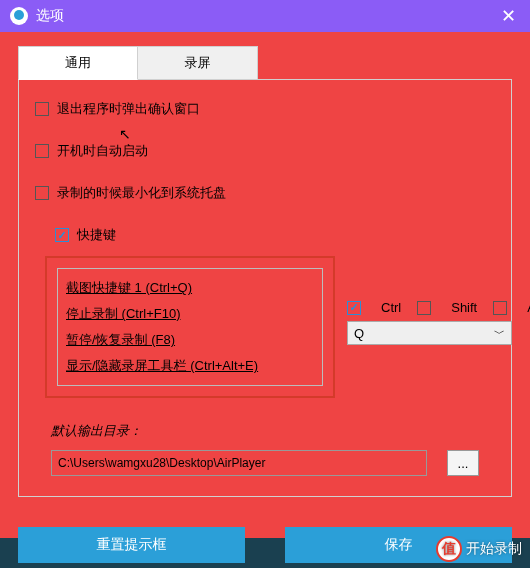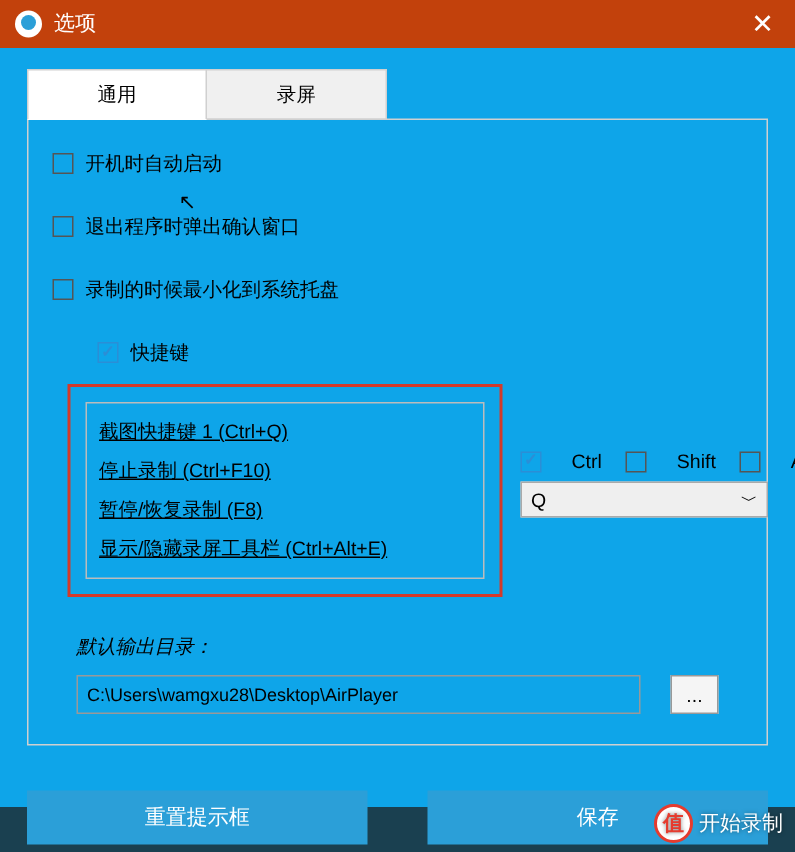--- a/index.html
+++ b/index.html
@@ -1,29 +1,29 @@
 <!DOCTYPE html>
 <html><head>
 <meta charset="utf-8">
 <style>
 * { box-sizing: border-box; margin: 0; padding: 0; }
 body { font-family: "Microsoft YaHei", sans-serif; font-size: 13px; background: #1a4050; width: 530px; height: 568px; overflow: hidden; }
-.titlebar { background: #c2410c; height: 32px; display: flex; align-items: center; padding: 0 10px; color: #fff; }
+.titlebar { background: #8b5cf6; height: 32px; display: flex; align-items: center; padding: 0 10px; color: #fff; }
 .app-icon { width: 18px; height: 18px; border-radius: 50%; background: #fff; margin-right: 8px; position: relative; }
 .app-icon::after { content: ""; position: absolute; width: 10px; height: 10px; border-radius: 50%; background: #2b9fd8; top: 3px; left: 4px; }
 .titlebar-title { flex: 1; font-size: 14px; }
 .close-x { font-size: 18px; cursor: pointer; padding: 0 4px; }
-.content { background: #0ea5e9; margin: 0; height: 506px; padding: 14px 18px 0 18px; position: relative; }
+.content { background: #ef4444; margin: 0; height: 506px; padding: 14px 18px 0 18px; position: relative; }
 .tabs { display: flex; }
 .tab { width: 120px; height: 34px; display: flex; align-items: center; justify-content: center; font-size: 13px; cursor: pointer; }
 .tab.active { border: 1px solid #d0d0d0; border-bottom: 1px solid #fff; background: #fff; position: relative; z-index: 2; }
 .tab.inactive { background: #f0f0f0; border: 1px solid #d0d0d0; border-left: none; }
 .tab-body { border: 1px solid #d0d0d0; padding: 20px 16px 20px 16px; margin-top: -1px; position: relative; }
 .opt-row { display: flex; align-items: center; margin-bottom: 24px; }
-.opt-row.indent { margin-left: 30px; margin-bottom: 12px; }
+.opt-row.indent { margin-left: 20px; margin-bottom: 12px; }
 .chk { width: 14px; height: 14px; border: 1px solid #555; margin-right: 8px; display: inline-flex; align-items: center; justify-content: center; font-size: 11px; color: #2b8ed6; }
 .chk.blue { border-color: #2b8ed6; color: #2b8ed6; }
 .chk.checked::after { content: "✓"; line-height: 1; font-weight: bold; }
 .cursor { position: absolute; top: 46px; left: 100px; font-size: 14px; pointer-events: none; }
 .red-box { border: 2px solid #d43a2a; padding: 10px 10px; margin: 8px 0 6px 10px; width: 290px; text-decoration: underline; }
 .shortcut-list { border: 1px solid #bcbcbc; padding: 6px 8px; }
 .shortcut-list div { padding: 4px 0; }
 .mod-group { position: absolute; top: 220px; left: 328px; }
 .mod-row { display: flex; gap: 16px; align-items: center; margin-bottom: 6px; }
 .mod-row .chk { margin-right: 4px; }
@@ -52,26 +52,26 @@
   <div class="tabs">
     <div class="tab active">通用</div>
     <div class="tab inactive">录屏</div>
   </div>
 
   <div class="tab-body">
     <span class="cursor">↖</span>
 
     <div class="opt-row">
       <span class="chk"></span>
-      <span>开机时自动启动</span>
+      <span>退出程序时弹出确认窗口</span>
     </div>
 
     <div class="opt-row">
       <span class="chk"></span>
-      <span>退出程序时弹出确认窗口</span>
+      <span>开机时自动启动</span>
     </div>
 
     <div class="opt-row">
       <span class="chk"></span>
       <span>录制的时候最小化到系统托盘</span>
     </div>
 
     <div class="opt-row indent">
       <span class="chk blue checked"></span>
       <span>快捷键</span>

